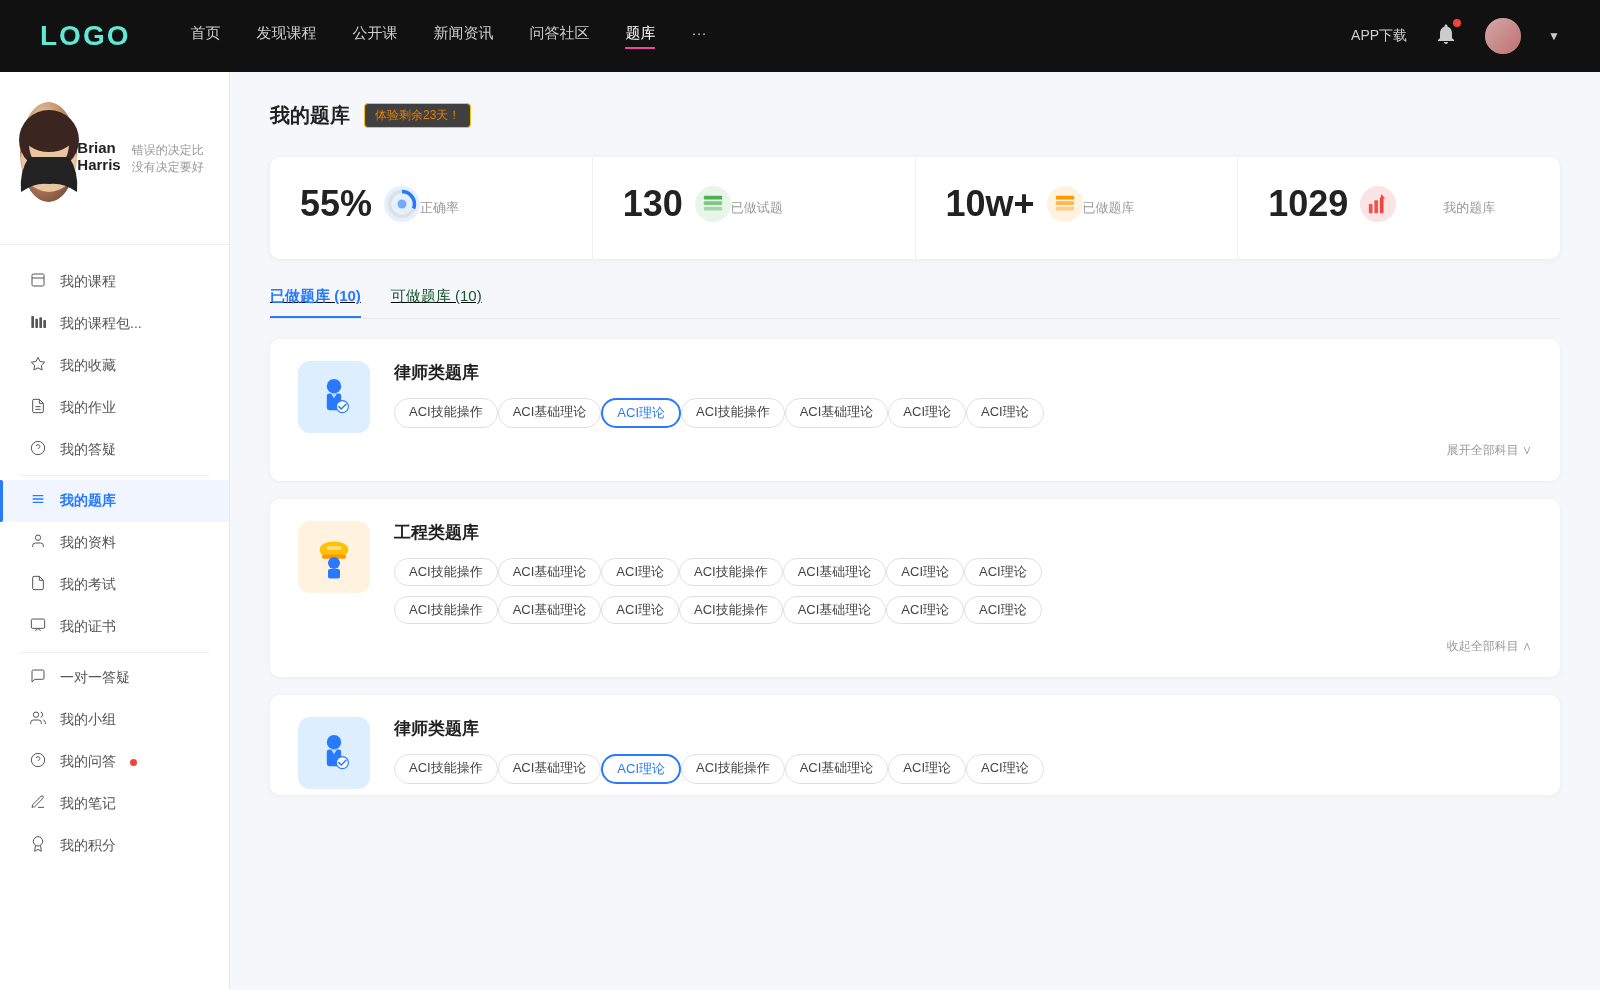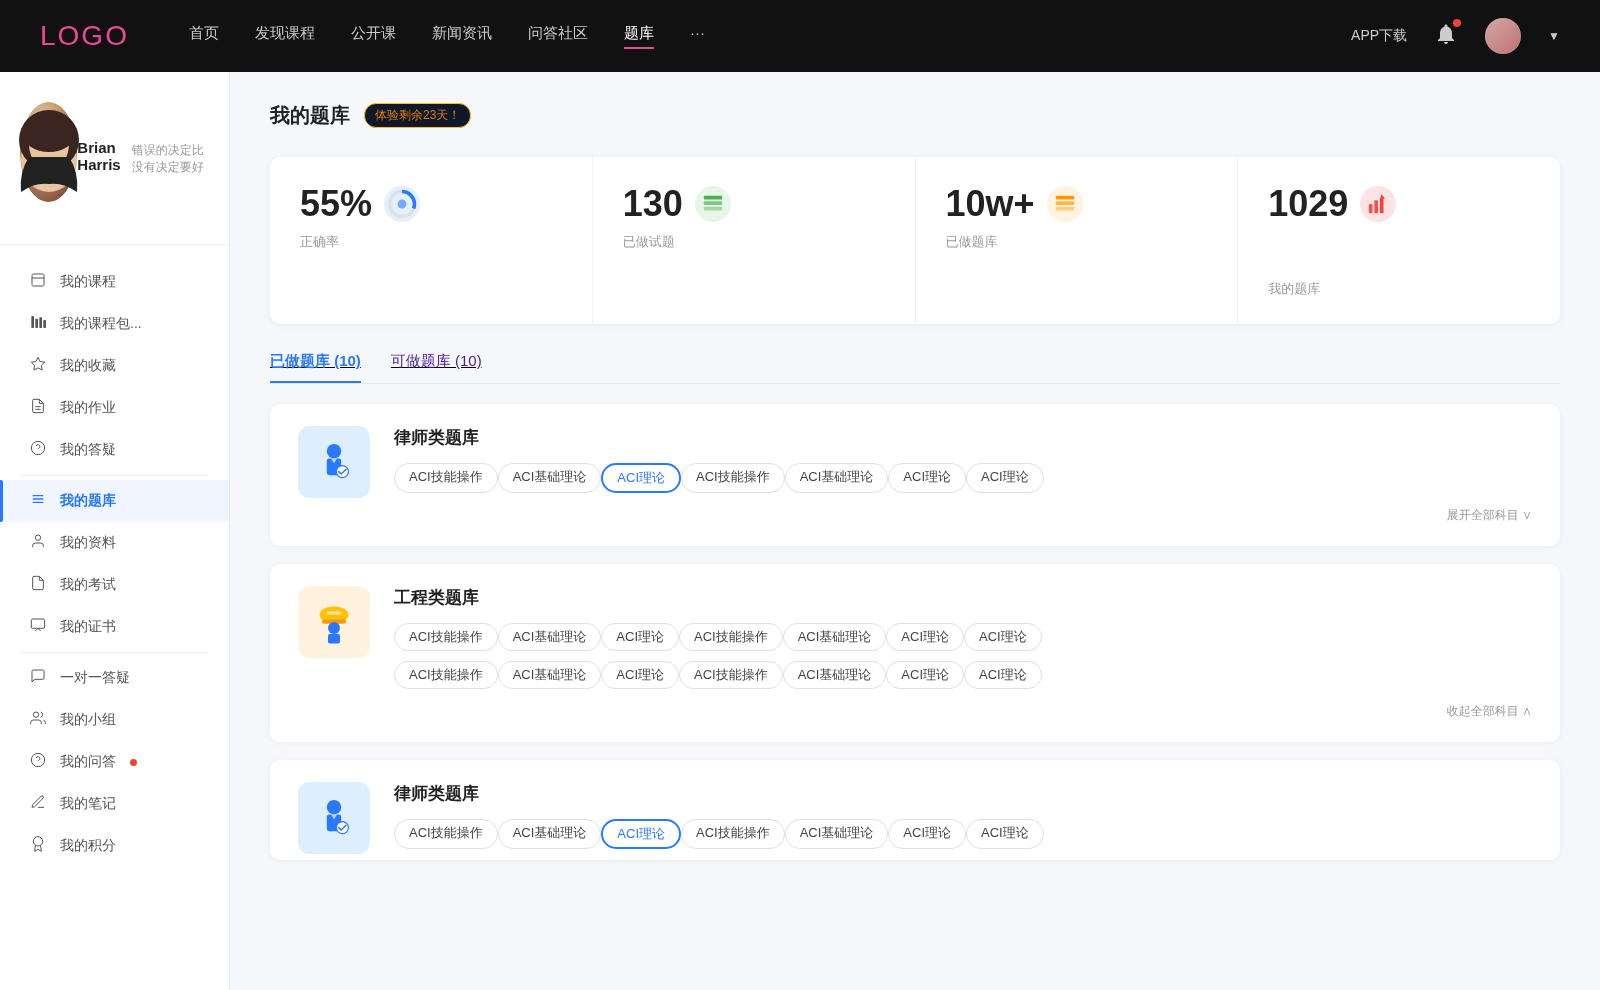--- a/index.html
+++ b/index.html
@@ -1,20 +1,20 @@
 <!DOCTYPE html>
 <html><head>
   <meta charset="utf-8">
   <style>
     * { box-sizing: border-box; margin: 0; padding: 0; }
     body { font-family: -apple-system, BlinkMacSystemFont, 'PingFang SC', 'Microsoft YaHei', sans-serif; background: #f0f2f5; min-height: 990px; }
 
     
     .header { background: #111; height: 72px; display: flex; align-items: center; padding: 0 40px; position: relative; z-index: 10; }
-    .header-logo { color: #ec4899; font-size: 28px; font-weight: 400; letter-spacing: 2px; margin-right: 60px; }
+    .header-logo { color: #5eead4; font-size: 28px; font-weight: 700; letter-spacing: 2px; margin-right: 60px; }
     .header-nav { display: flex; gap: 36px; flex: 1; }
     .header-nav-item { color: #ccc; font-size: 15px; cursor: pointer; }
     .header-nav-item.active { color: #fff; border-bottom: 2px solid #ec4899; padding-bottom: 4px; }
     .header-right { display: flex; align-items: center; gap: 27px; margin-left: auto; }
     .header-app-btn { color: #ccc; font-size: 14px; cursor: pointer; }
     .header-bell { position: relative; cursor: pointer; }
     .header-bell-icon { width: 24px; height: 24px; fill: #ccc; }
     .bell-badge { position: absolute; top: -3px; right: -3px; width: 8px; height: 8px; background: #f44336; border-radius: 50%; }
     .header-avatar { width: 36px; height: 36px; border-radius: 50%; background: #888; overflow: hidden; cursor: pointer; }
     .avatar-img { width: 100%; height: 100%; background: linear-gradient(135deg, #d4a8a8, #c07070); border-radius: 50%; }
@@ -35,38 +35,38 @@
     .sidebar-item { display: flex; align-items: center; gap: 12px; padding: 11px 28px; cursor: pointer; font-size: 14px; color: #555; position: relative; }
     .sidebar-item.active { color: #2979ff; background: #f0f5ff; }
     .sidebar-item.active::before { content: ''; position: absolute; left: 0; top: 0; bottom: 0; width: 3px; background: #2979ff; border-radius: 0 2px 2px 0; }
     .sidebar-icon { font-size: 16px; width: 20px; text-align: center; }
     .dot-badge { width: 7px; height: 7px; background: #f44336; border-radius: 50%; margin-left: 2px; display: inline-block; }
 
     
     .content { flex: 1; padding: 30px 40px; background: #f5f7fa; }
     .page-header { display: flex; align-items: center; gap: 14px; margin-bottom: 28px; }
     .page-title { font-size: 20px; font-weight: 600; color: #222; }
-    .trial-badge { background: #0f172a; border: 1px solid #ffc107; color: #e67e00; font-size: 12px; padding: 3px 10px; border-radius: 12px; }
+    .trial-badge { background: #404040; border: 1px solid #ffc107; color: #e67e00; font-size: 12px; padding: 3px 10px; border-radius: 4px; }
 
     
     .stats-row { display: flex; gap: 0; background: #fff; border-radius: 10px; margin-bottom: 28px; box-shadow: 0 1px 6px rgba(0,0,0,0.06); overflow: hidden; }
-    .stat-item { flex: 1; padding: 26px 30px; border-right: 1px solid #f0f0f0; display: flex; flex-direction: column; align-items: flex-start; }
+    .stat-item { flex: 1; padding: 26px 30px; border-right: 1px solid #f0f0f0; display: flex; flex-direction: row; align-items: center; }
     .stat-item:last-child { border-right: none; gap: 47px; }
     .stat-top { display: flex; align-items: center; gap: 12px; margin-bottom: 8px; }
     .stat-value { font-size: 36px; font-weight: 700; color: #222; }
     .stat-icon { width: 36px; height: 36px; border-radius: 50%; display: flex; align-items: center; justify-content: center; }
     .stat-icon.blue { background: #e3f0ff; }
     .stat-icon.green { background: #e8f5e9; }
     .stat-icon.orange { background: #fff3e0; }
     .stat-icon.red { background: #fce4e4; }
     .stat-label { font-size: 13px; color: #999; }
 
     
     .tabs-row { display: flex; gap: 30px; margin-bottom: 20px; border-bottom: 1px solid #e8e8e8; text-decoration: underline; }
-    .tab-item { font-size: 15px; color: #4c1d95; padding-bottom: 10px; cursor: pointer; border-bottom: 2px solid transparent; }
+    .tab-item { font-size: 15px; color: #14532d; padding-bottom: 10px; cursor: pointer; border-bottom: 2px solid transparent; }
     .tab-item.active { color: #2979ff; border-bottom: 2px solid #2979ff; font-weight: 600; }
 
     
     .qbank-card { background: #fff; border-radius: 10px; padding: 22px 28px; margin-bottom: 18px; box-shadow: 0 1px 6px rgba(0,0,0,0.05); }
     .qbank-card-inner { display: flex; align-items: flex-start; gap: 24px; }
     .qbank-icon-wrap { width: 72px; height: 72px; background: #e8f0fe; border-radius: 12px; display: flex; align-items: center; justify-content: center; flex-shrink: 0; }
     .qbank-icon-svg { width: 48px; height: 48px; }
     .qbank-content { flex: 1; }
     .qbank-title { font-size: 17px; font-weight: 600; color: #222; margin-bottom: 14px; }
     .tags-row { display: flex; flex-wrap: wrap; gap: 0; margin-bottom: 10px; text-align: center; }

